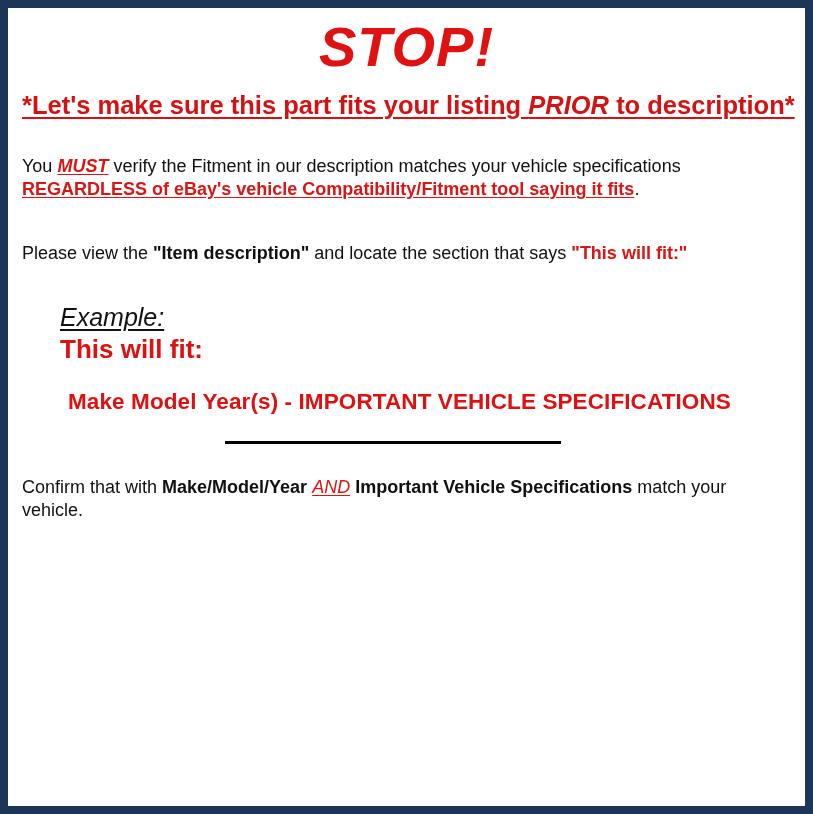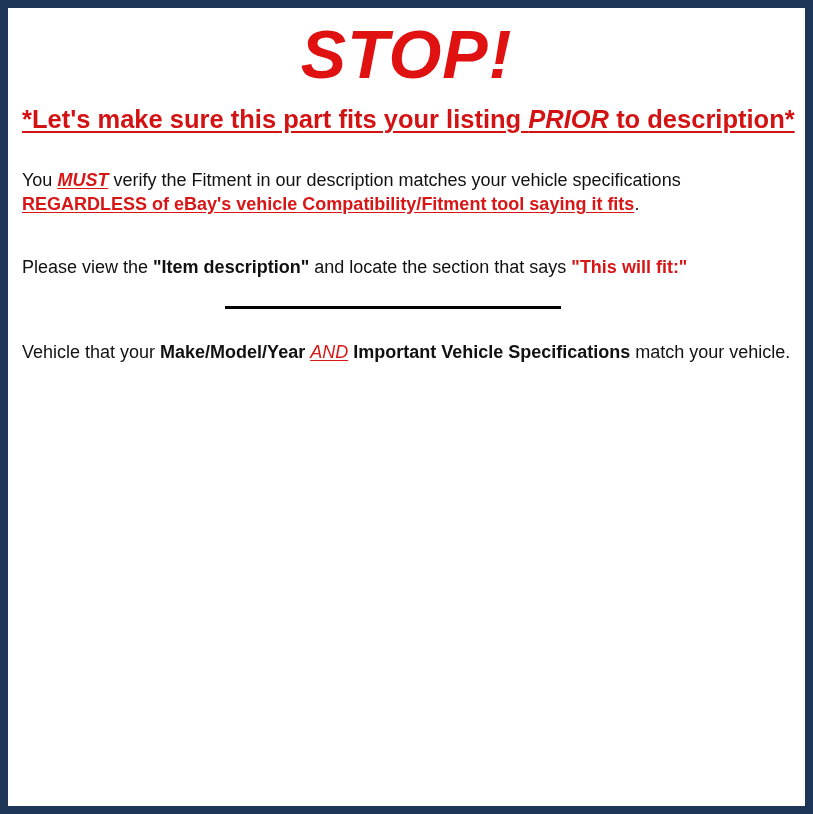--- a/index.html
+++ b/index.html
@@ -31,21 +31,21 @@
     padding: 0 14px;
     text-align: center;
   }
 
   
   .stop-title {
     margin: 0;
     padding-top: 6px;
     color: #e01111;
     font-family: "Liberation Sans", sans-serif;
-    font-size: 68px;
+    font-size: 56px;
     font-weight: bold;
     font-style: italic;
     letter-spacing: 1px;
     line-height: 1.18;
     text-align: center;
   }
 
   
   .tagline {
     margin: 10px 0 0 0;
@@ -161,24 +161,31 @@
     </div>
 
     <p class="para p-must">
       <span>You </span><span class="em-must">MUST</span><span> verify the Fitment in our description matches your vehicle specifications </span><span class="em-regardless">REGARDLESS of eBay's vehicle Compatibility/Fitment tool saying it fits</span><span class="blk">.</span>
     </p>
 
     <p class="para p-please">
       <span>Please view the </span><span class="b">"Item description"</span><span> and locate the section that says </span><span class="red b">"This will fit:"</span>
     </p>
 
+    <div class="example-block">
+      <div>
+        <span class="example-label">Example:</span>
+      </div>
+      <div class="example-fit">This will fit:</div>
+      <div class="example-spec">Make Model Year(s) - IMPORTANT VEHICLE SPECIFICATIONS</div>
+    </div>
 
     <div class="divider-wrap">
       <span class="divider"></span>
     </div>
 
     <p class="para p-confirm">
-      <span>Vehicle that your </span><span class="b">Make/Model/Year </span><span class="em-and">AND</span><span class="b"> Important Vehicle Specifications</span><span> match your vehicle.</span>
+      <span>Confirm that with </span><span class="b">Make/Model/Year </span><span class="em-and">AND</span><span class="b"> Important Vehicle Specifications</span><span> match your vehicle.</span>
     </p>
 
 
   </div>
 </div>
 
 </body></html>

